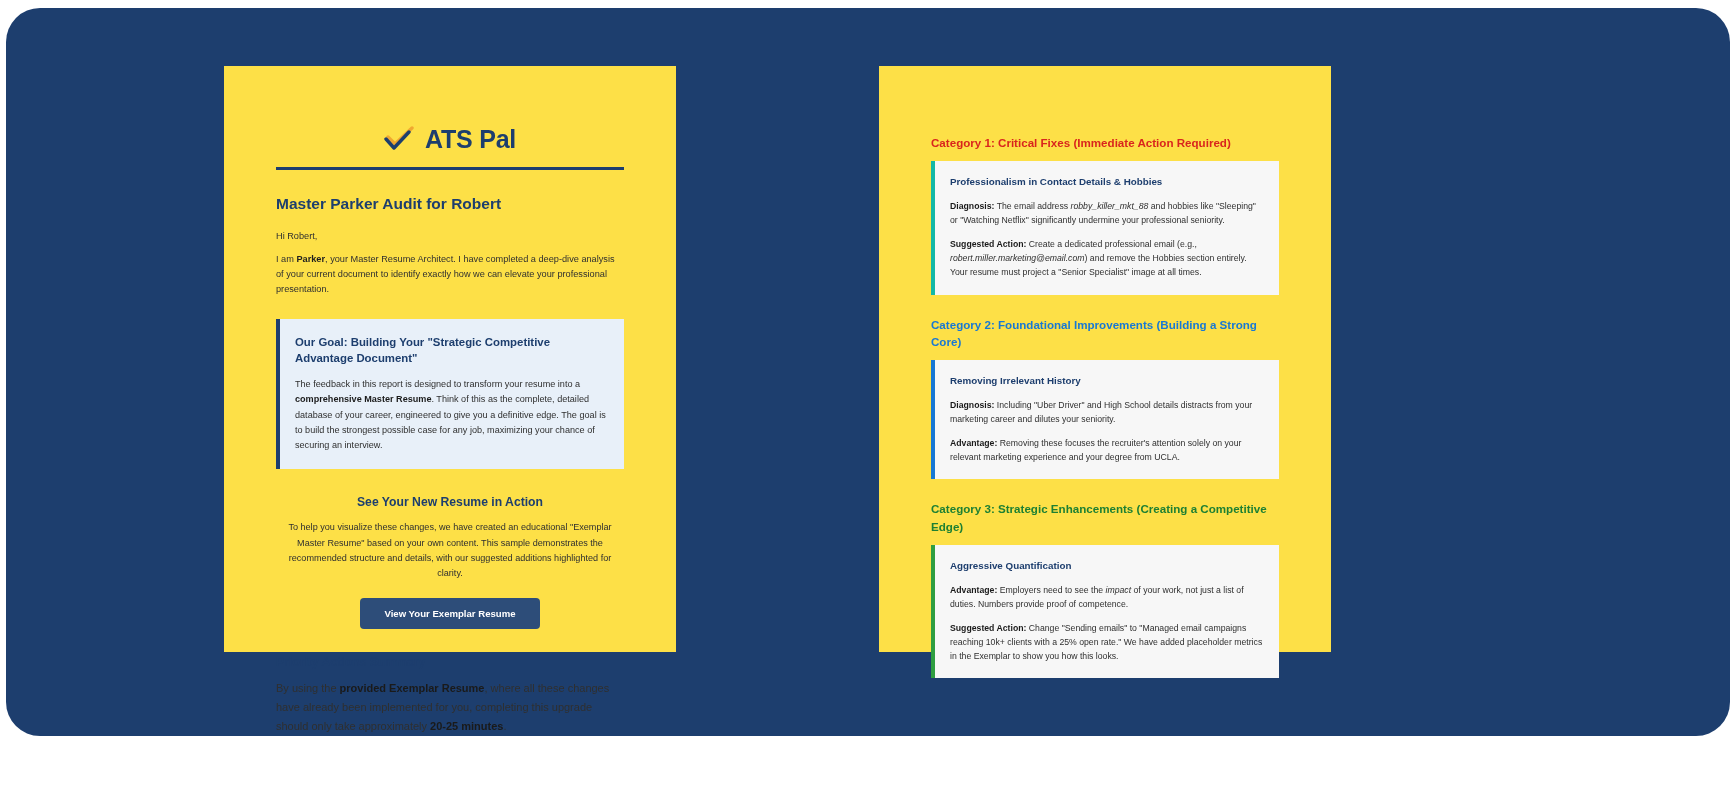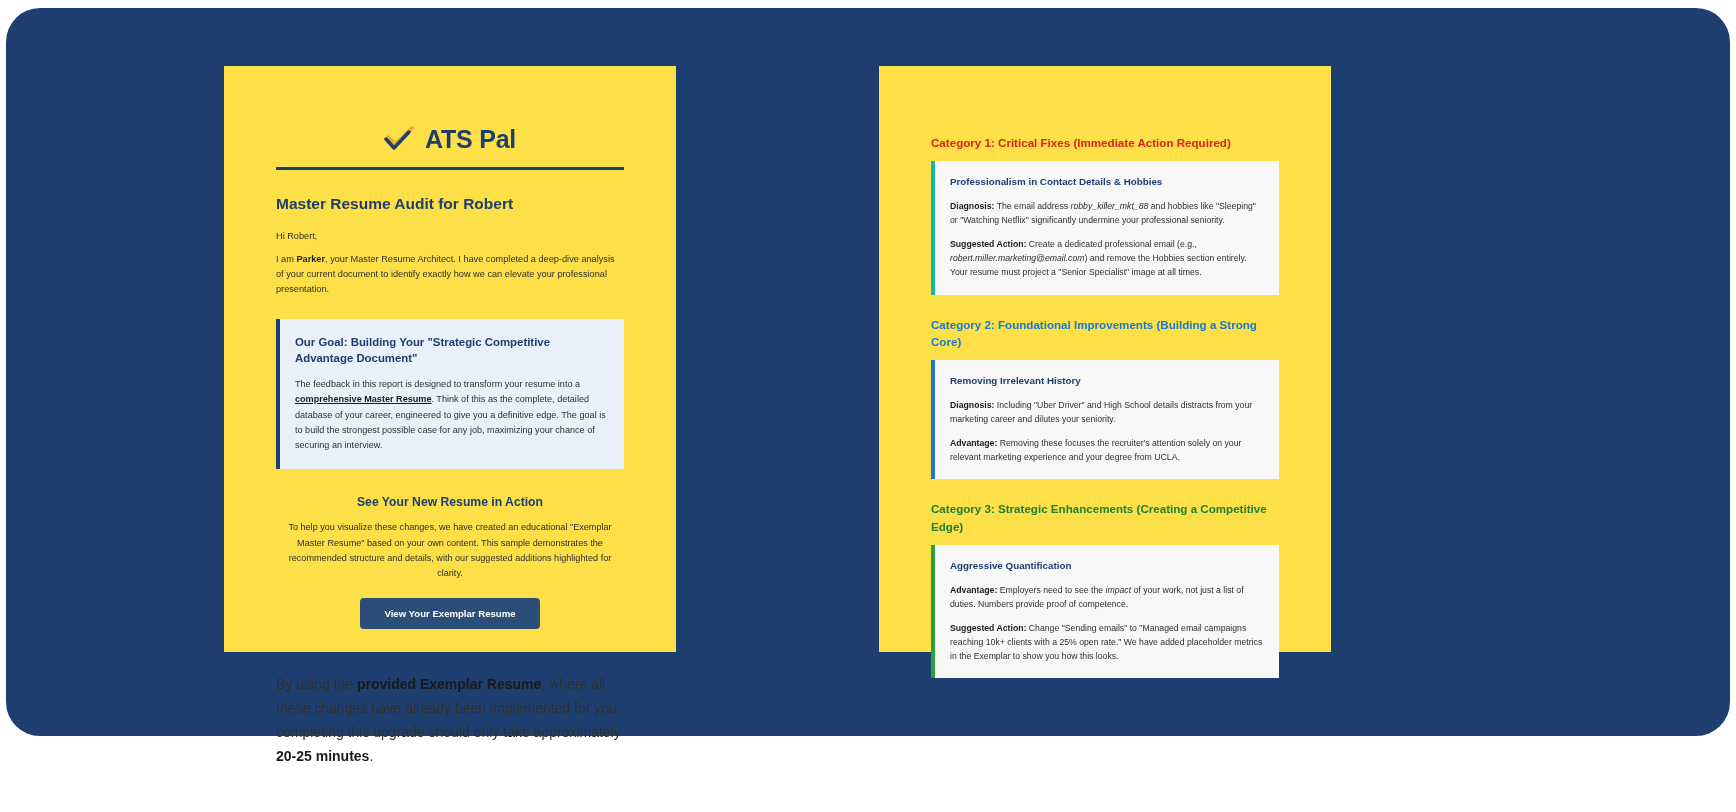--- a/index.html
+++ b/index.html
@@ -116,21 +116,21 @@
     line-height: 1.42;
   }
 
   .goal-body {
     margin-top: 11px;
     font-size: 9.1px;
     color: #2f2f2f;
     line-height: 1.68;
   }
 
-  .goal-body b { font-weight: bold; color: #1a1a1a; text-decoration: underline; }
+  .goal-body b { font-weight: bold; color: #1a1a1a; }
 
   
   .section-heading {
     margin-top: 26px;
     text-align: center;
     font-size: 12.2px;
     font-weight: bold;
     color: #1d3e6e;
   }
 
@@ -163,22 +163,22 @@
 
   
   .priority-heading {
     margin-top: 26px;
     font-size: 12.2px;
     font-weight: bold;
     color: #1d3e6e;
   }
 
   .priority-body {
-    margin-top: 4px;
-    font-size: 14px;
+    margin-top: 10px;
+    font-size: 11px;
     color: #2f2f2f;
     line-height: 1.7;
   }
 
   .priority-body b { font-weight: bold; color: #1a1a1a; }
 
   
   .cat-heading {
     font-size: 11.6px;
     font-weight: bold;
@@ -228,21 +228,21 @@
       <svg class="brand-mark" viewBox="0 0 32 26" xmlns="http://www.w3.org/2000/svg">
         <path d="M4 11 L11 18 L28 2" fill="none" stroke="#f0a830" stroke-width="3.4" stroke-linecap="round" stroke-linejoin="round"></path>
         <path d="M2 13 L10 22 L25 6" fill="none" stroke="#1d3e6e" stroke-width="3.4" stroke-linecap="round" stroke-linejoin="round"></path>
       </svg>
     </span>
     <span class="brand-name">ATS Pal</span>
   </div>
 
   <div class="brand-rule"></div>
 
-  <div class="doc-title">Master Resume Audit for Robert</div>
+  <div class="doc-title">Master Parker Audit for Robert</div>
 
   <div class="salutation">Hi Robert,</div>
 
   <div class="intro">
     <span>I am </span><b>Parker</b><span>, your Master Resume Architect. I have completed a deep-dive analysis of your current document to identify exactly how we can elevate your professional presentation.</span>
   </div>
 
   <div class="goal-box">
     <div class="goal-title">Our Goal: Building Your "Strategic Competitive Advantage Document"</div>
     <div class="goal-body">

